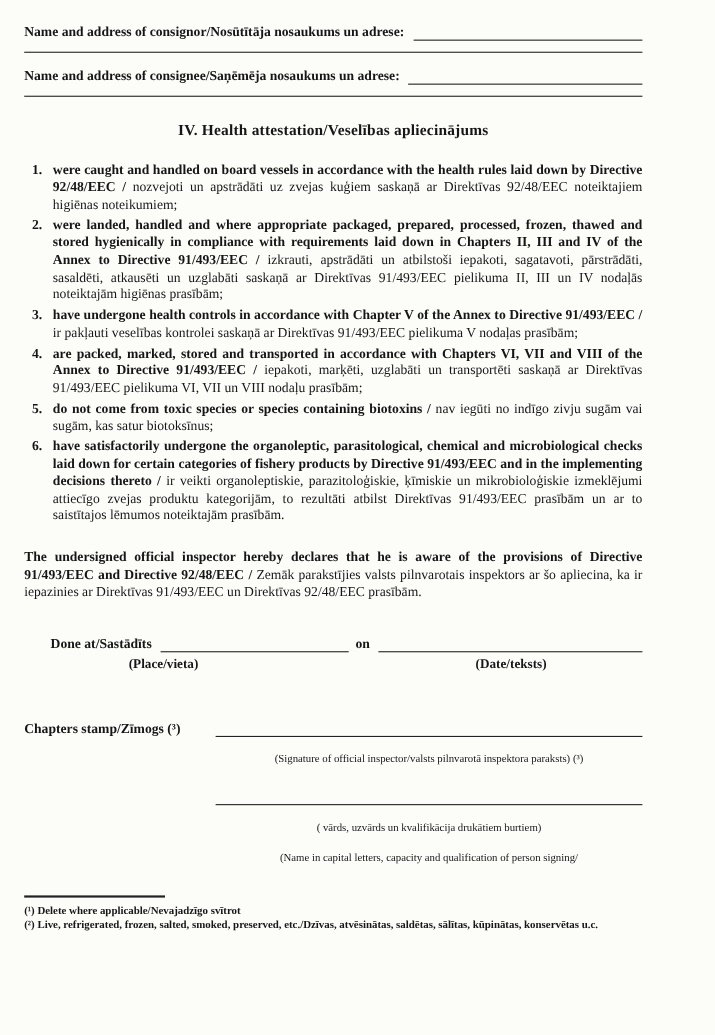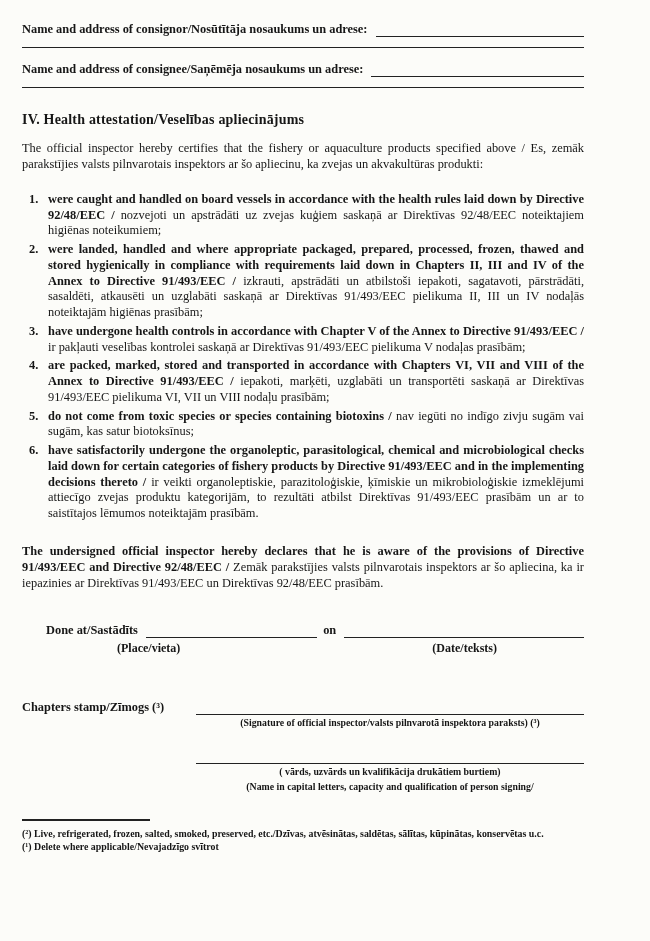--- a/index.html
+++ b/index.html
@@ -13,21 +13,21 @@
     overflow: hidden;
   }
   .page { width: 606px; height: 941px; padding: 22px 22px 0 22px; }
 
   .fill-row { display: flex; align-items: flex-end; }
   .lbl { font-weight: 700; white-space: nowrap; }
   .fill-line { flex: 1; border-bottom: 1.2px solid #222; height: 14px; margin-left: 8px; }
 
   .rule { border-top: 1.6px solid #222; margin: 10px 0 14px 0; }
 
-  h2.section-title { font-size: 14px; font-weight: 700; margin: 24px 0 13px 0; letter-spacing: .2px; }
+  h2.section-title { font-size: 14px; font-weight: 700; margin: 24px 0 13px 0; letter-spacing: .2px; text-align: center; }
 
   p.intro { text-align: justify; line-height: 1.28; }
 
   .list { margin-top: 19px; }
   .item { display: flex; margin-bottom: 3px; }
   .num { flex: 0 0 26px; padding-left: 7px; font-weight: 700; }
   .itext { flex: 1; text-align: justify; line-height: 1.27; }
   .itext b { font-weight: 700; }
 
   p.declaration { margin-top: 21px; text-align: justify; line-height: 1.3; }
@@ -40,21 +40,21 @@
 
   .captions-row { display: flex; margin-top: 3px; font-weight: 700; font-size: 12px; }
   .place-caption { margin-left: 95px; font-family: Liberation Serif, serif; }
   .date-caption { margin-left: 252px; }
 
   .stamp-row { display: flex; margin-top: 44px; }
   .stamp-label { flex: 1; font-weight: 700; }
   .sig-col { width: 388px; padding-top: 14px; }
   .sig-line, .name-line { border-top: 1.4px solid #222; }
   .name-line { margin-top: 33px; }
-  .sig-caption { text-align: center; font-weight: 700; font-size: 9.8px; line-height: 1.3; margin-top: 2px; }
+  .sig-caption { text-align: center; font-weight: 400; font-size: 9.8px; line-height: 1.3; margin-top: 15px; }
 
   .footnotes { margin-top: 26px; }
   .fn-rule { width: 128px; border-top: 2px solid #222; margin-bottom: 6px; }
   .fn { font-weight: 700; font-size: 9.9px; line-height: 1.32; }
 </style>
 </head>
 <body>
 
 <div class="page">
 
@@ -65,21 +65,20 @@
   <div class="rule"></div>
 
   <div class="fill-row">
     <span class="lbl">Name and address of consignee/Saņēmēja nosaukums un adrese:</span>
     <span class="fill-line"></span>
   </div>
   <div class="rule"></div>
 
   <h2 class="section-title">IV. Health attestation/Veselības apliecinājums</h2>
 
-  <p class="intro">The official inspector hereby certifies that the fishery or aquaculture products specified above / Es, zemāk parakstījies valsts pilnvarotais inspektors ar šo apliecinu, ka zvejas un akvakultūras produkti:</p>
 
   <div class="list">
 
     <div class="item">
       <span class="num">1.</span>
       <span class="itext"><b>were caught and handled on board vessels in accordance with the health rules laid down by Directive 92/48/EEC /</b> <span>nozvejoti un apstrādāti uz zvejas kuģiem saskaņā ar Direktīvas 92/48/EEC noteiktajiem higiēnas noteikumiem;</span></span>
     </div>
 
     <div class="item">
       <span class="num">2.</span>
@@ -128,17 +127,17 @@
       <div class="sig-line"></div>
       <div class="sig-caption">(Signature of official inspector/valsts pilnvarotā inspektora paraksts) (³)</div>
       <div class="name-line"></div>
       <div class="sig-caption">( vārds, uzvārds un kvalifikācija drukātiem burtiem)</div>
       <div class="sig-caption">(Name in capital letters, capacity and qualification of person signing/</div>
     </div>
   </div>
 
   <div class="footnotes">
     <div class="fn-rule"></div>
+    <div class="fn">(¹) Delete where applicable/Nevajadzīgo svītrot</div>
     <div class="fn">(²) Live, refrigerated, frozen, salted, smoked, preserved, etc./Dzīvas, atvēsinātas, saldētas, sālītas, kūpinātas, konservētas u.c.</div>
-    <div class="fn">(¹) Delete where applicable/Nevajadzīgo svītrot</div>
   </div>
 
 </div>
 
 </body></html>

